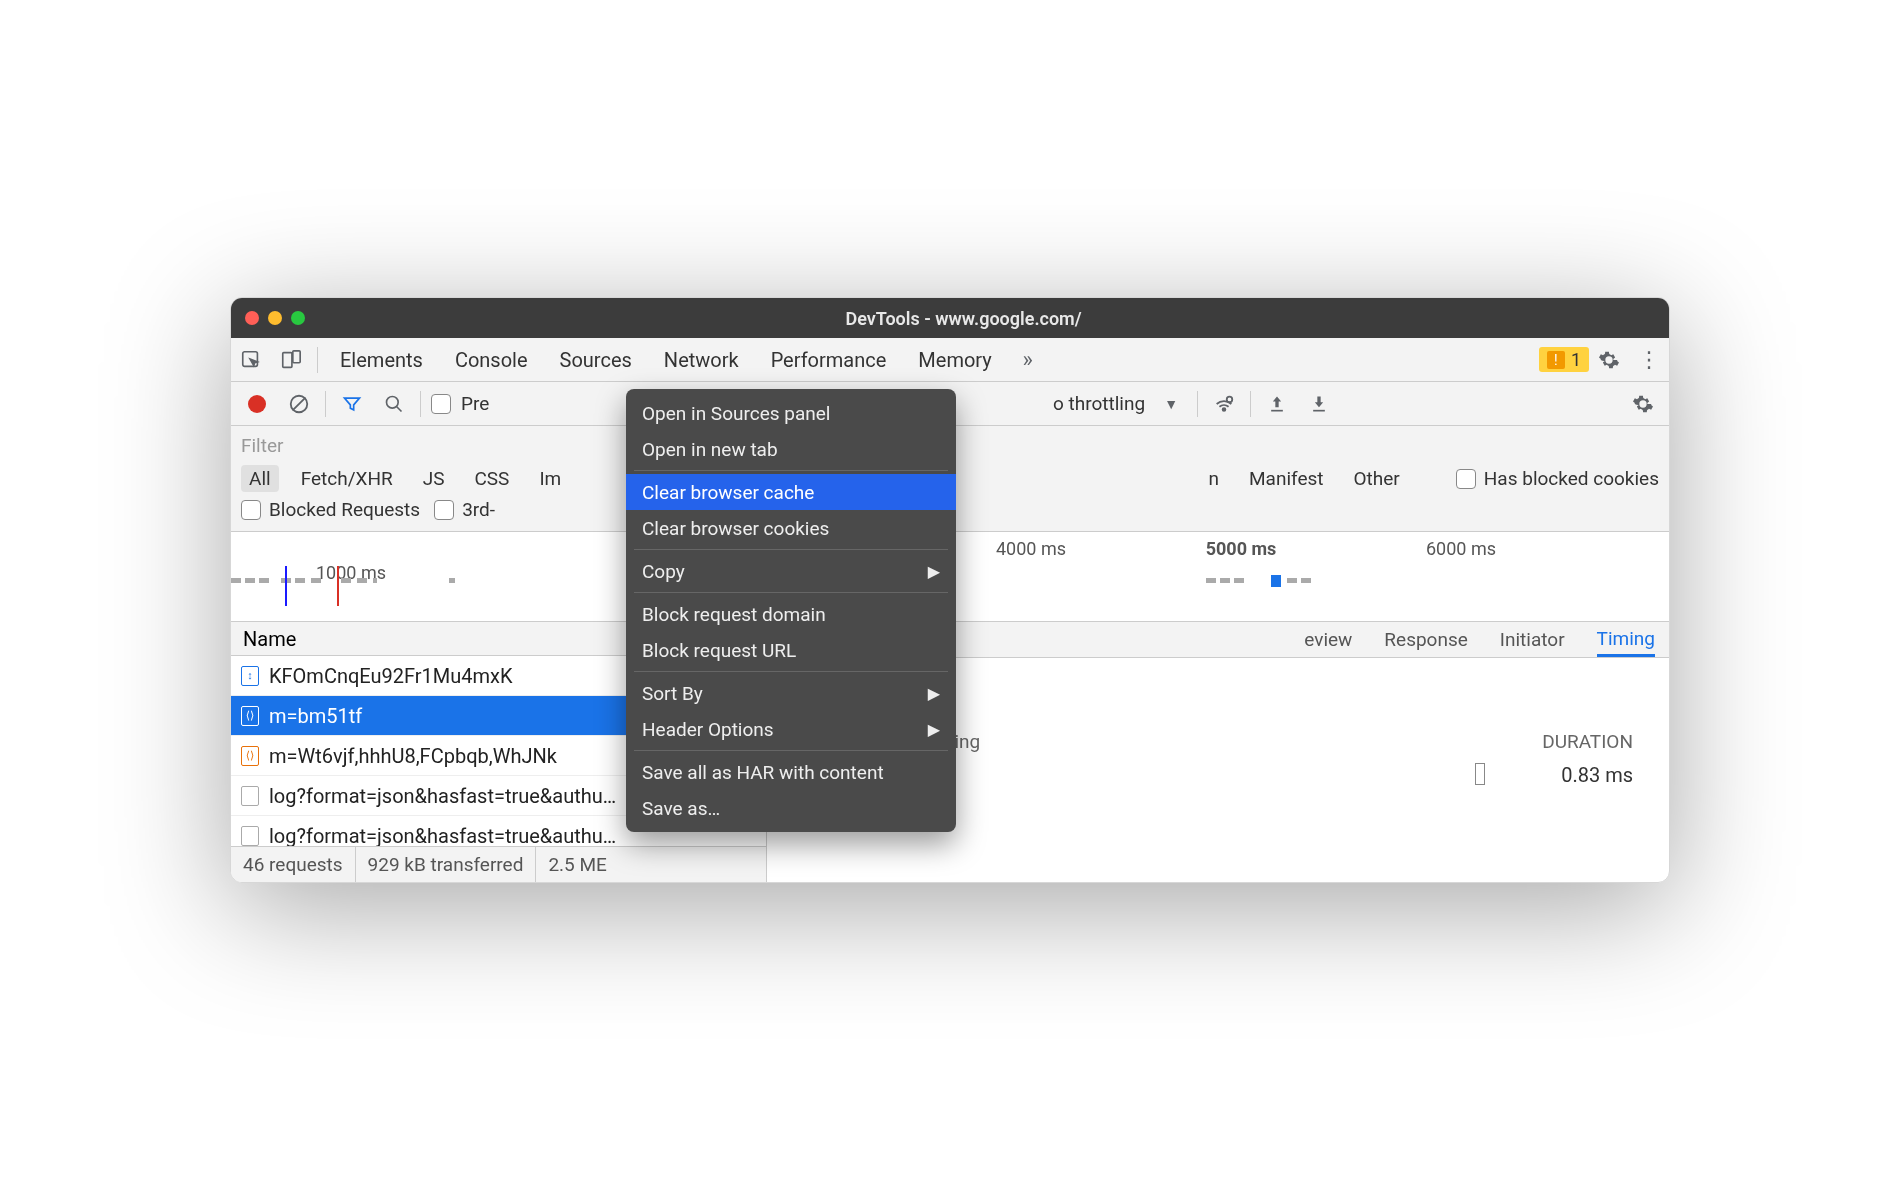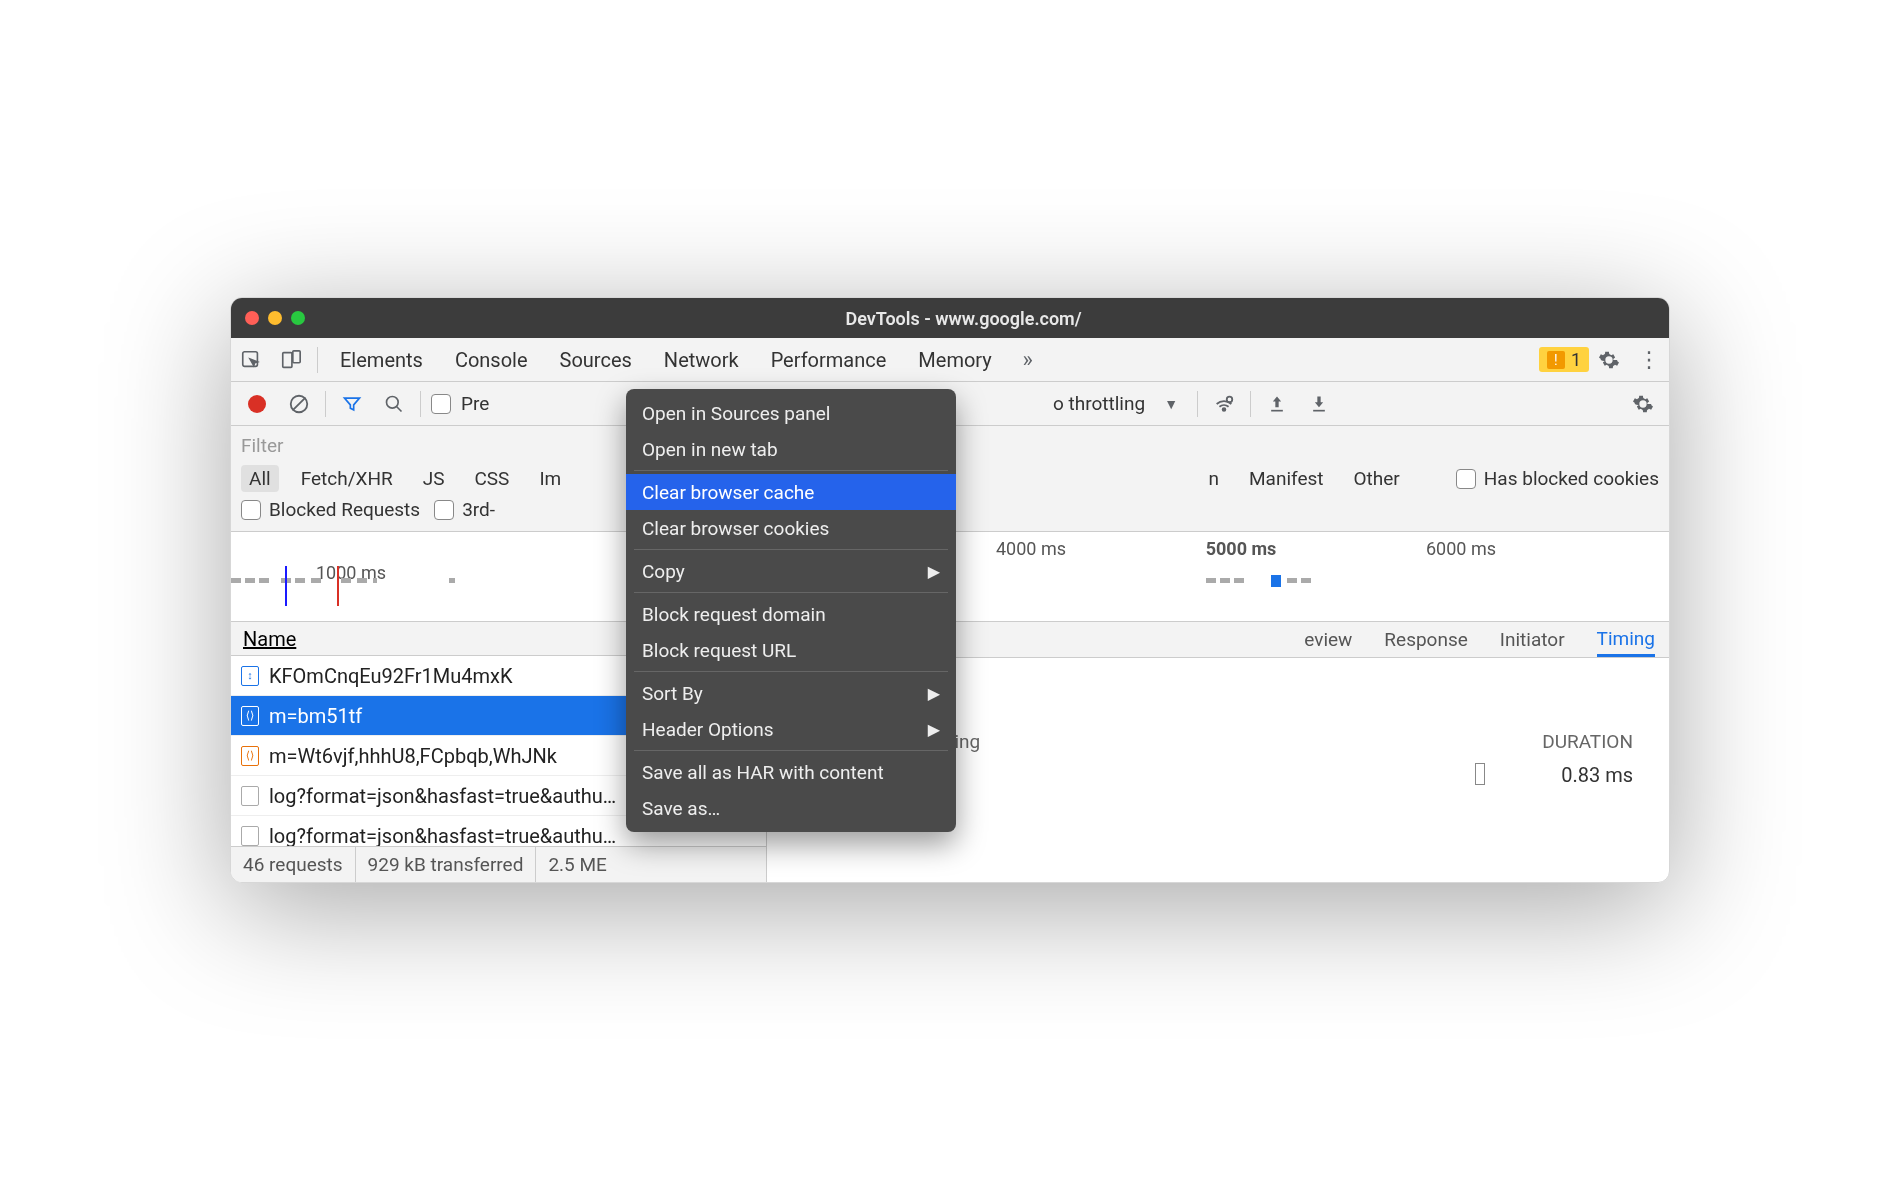--- a/index.html
+++ b/index.html
@@ -35,21 +35,21 @@
 .type-pill.active { background: #e0e0e0; border-radius: 4px; }
 .filter-row .cbwrap { display: inline-flex; align-items: center; gap: 8px; }
 .overview { height: 90px; border-bottom: 1px solid #ccc; position: relative; background: #fff; }
 .overview-ticks { position: absolute; top: 6px; left: 0; right: 0; display: flex; font-size: 18px; color: #555; }
 .overview-ticks span { position: absolute; transform: translateX(-50%); }
 .overview-track { position: absolute; top: 46px; left: 0; right: 0; height: 6px; }
 .dash { position: absolute; height: 5px; background: #aaa; }
 .vmark { position: absolute; top: 34px; width: 2px; height: 40px; }
 .content { display: flex; height: 260px; }
 .left-panel { width: 536px; border-right: 1px solid #ccc; display: flex; flex-direction: column; }
-.col-header { height: 34px; background: #f3f3f3; border-bottom: 1px solid #ccc; display: flex; align-items: center; padding: 0 12px; font-size: 20px; text-decoration: underline; }
+.col-header { height: 34px; background: #f3f3f3; border-bottom: 1px solid #ccc; display: flex; align-items: center; padding: 0 12px; font-size: 20px; }
 .req-list { flex: 1; overflow: hidden; }
 .req-row { height: 40px; display: flex; align-items: center; padding: 0 10px; gap: 10px; font-size: 20px; color: #222; border-bottom: 1px solid #eee; white-space: nowrap; overflow: hidden; }
 .req-row.selected { background: #1a73e8; color: #fff; }
 .req-row.selected .file-icon { border-color: #fff; color: #fff; }
 .file-icon { width: 18px; height: 20px; border: 1.5px solid #1a73e8; border-radius: 2px; display: inline-flex; align-items: center; justify-content: center; font-size: 11px; color: #1a73e8; flex-shrink: 0; }
 .file-icon.orange { border-color: #e8710a; color: #e8710a; }
 .file-icon.gray { border-color: #aaa; color: #aaa; }
 .status-bar { height: 36px; background: #f3f3f3; border-top: 1px solid #ccc; display: flex; align-items: flex-start; font-size: 19px; color: #555; }
 .status-bar span { padding: 0 12px; border-right: 1px solid #ccc; height: 100%; display: inline-flex; align-items: center; }
 .right-panel { flex: 1; display: flex; flex-direction: column; }

